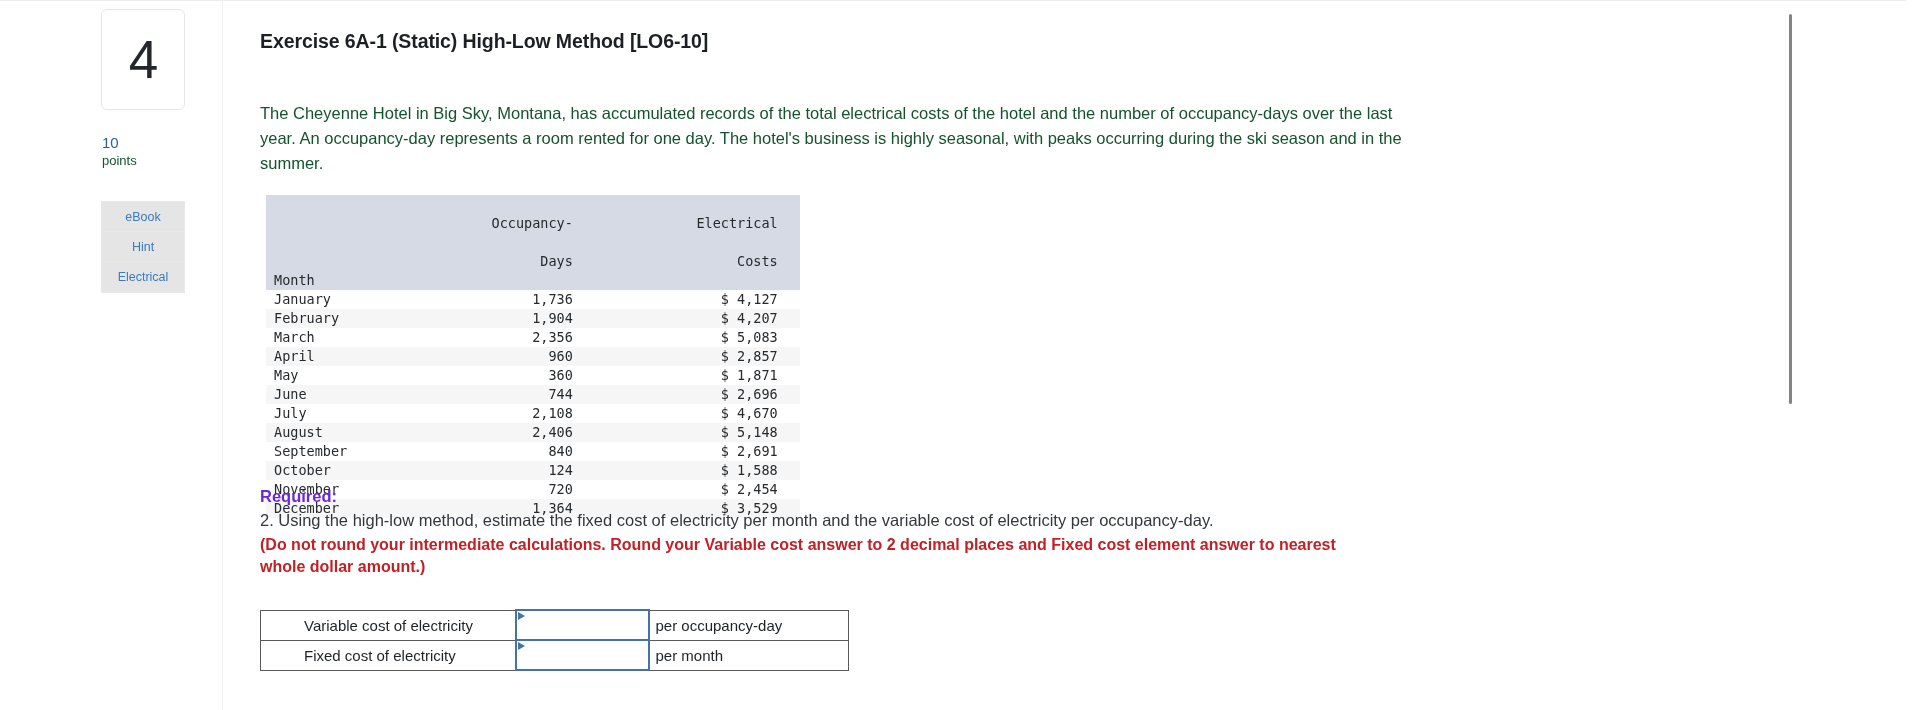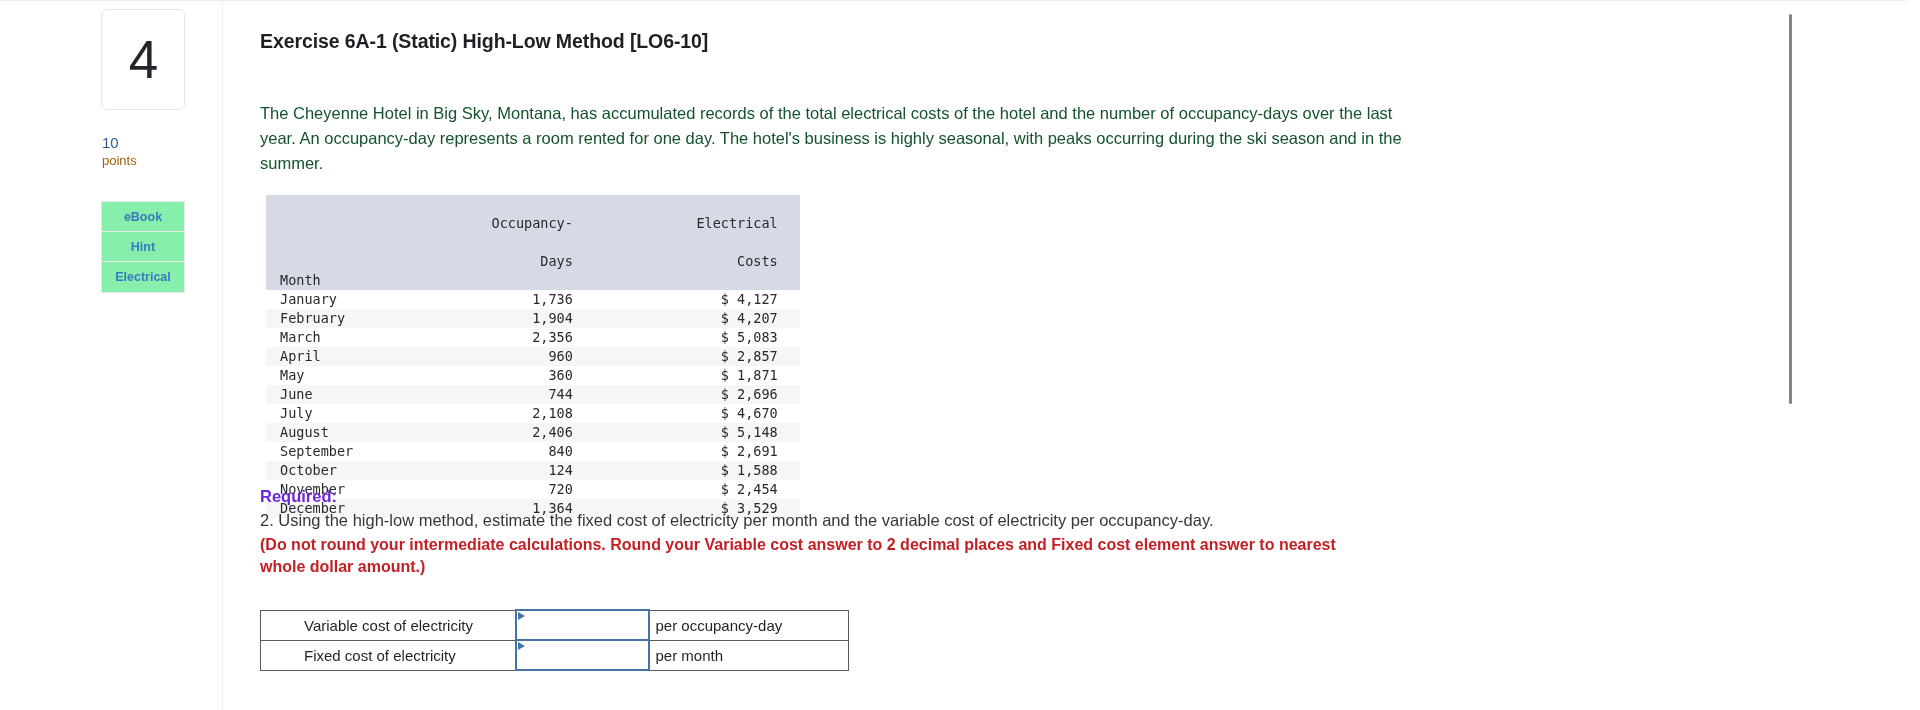--- a/index.html
+++ b/index.html
@@ -54,41 +54,40 @@
     position: absolute;
     left: 1px; top: 134px;
     font-size: 15px;
     color: #2b5d9b;
     line-height: 17px;
   }
   .points-label {
     position: absolute;
     left: 1px; top: 153px;
     font-size: 13px;
-    color: #a16207;
+    color: #14532d;
     line-height: 16px;
   }
   .rail-btns {
     position: absolute;
     left: 0px; top: 201px;
     width: 84px;
     border: 1px solid #e8e8e8;
     background: #fff;
   }
   .rail-btn {
     height: 30px;
     display: flex;
     align-items: center;
     justify-content: center;
     font-size: 12.5px;
     color: #3a7abf;
     border-bottom: 1px solid #e8e8e8;
     cursor: pointer;
-    background: #86efac;
-    font-weight: bold;
+    background: #e5e5e5;
   }
   .rail-btn:last-child { border-bottom: none; }
 
   
   .content-divider {
     position: absolute;
     left: 222px; top: 0;
     width: 1px; height: 710px;
     background: #f0f0f0;
   }
@@ -128,21 +127,21 @@
   }
   .data-table th, .data-table td {
     padding: 0 10px;
     height: 19px;
     line-height: 19px;
     font-weight: normal;
     white-space: pre;
   }
   .data-table thead tr { background: #d5dae4; }
   .data-table thead th { vertical-align: bottom; }
-  .data-table th.c-month, .data-table td.c-month { text-align: left;  min-width: 118px; padding-left: 14px;}
+  .data-table th.c-month, .data-table td.c-month { text-align: left;  min-width: 118px; padding-left: 8px;}
   .data-table th.c-days,  .data-table td.c-days  { text-align: right; min-width: 92px;  padding-right: 16px;}
   .data-table th.c-cost,  .data-table td.c-cost  { text-align: right; min-width: 92px;  padding-right: 22px;}
   .data-table tbody tr:nth-child(even) { background: #f6f6f6; }
   .data-table tbody tr:nth-child(odd)  { background: #ffffff; }
 
   
   .req-head {
     position: absolute;
     left: 0; top: 487px;
     font-size: 16.5px;

